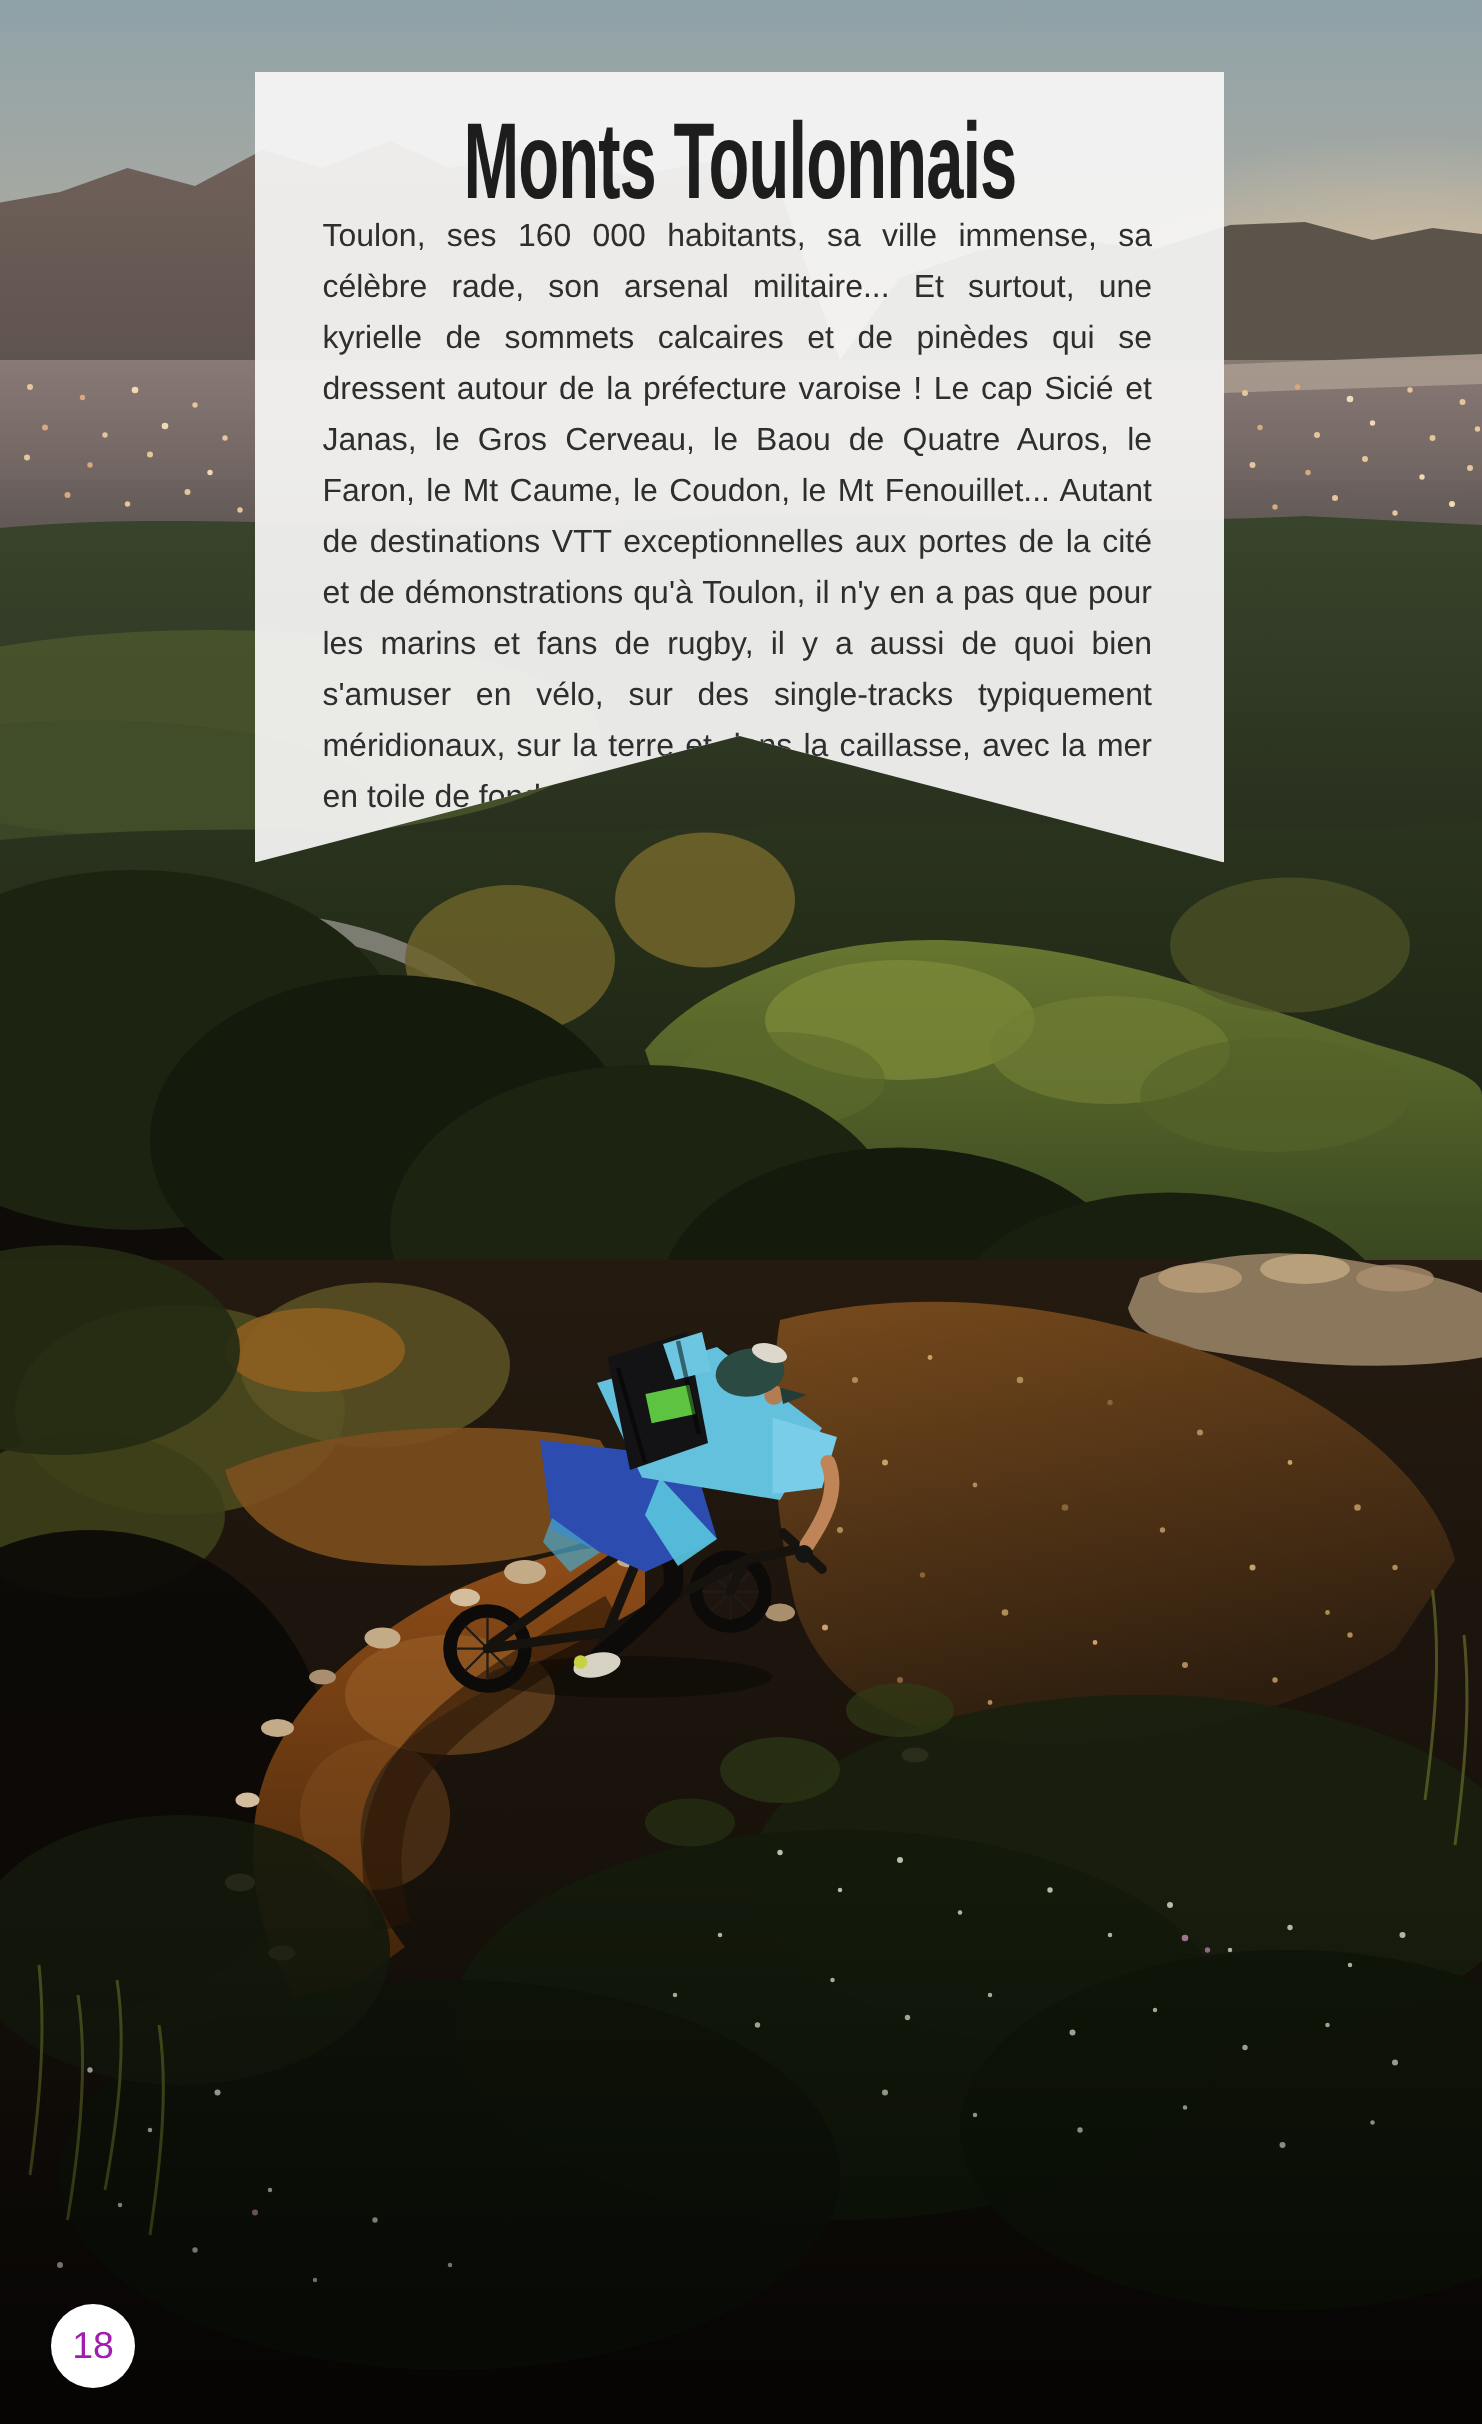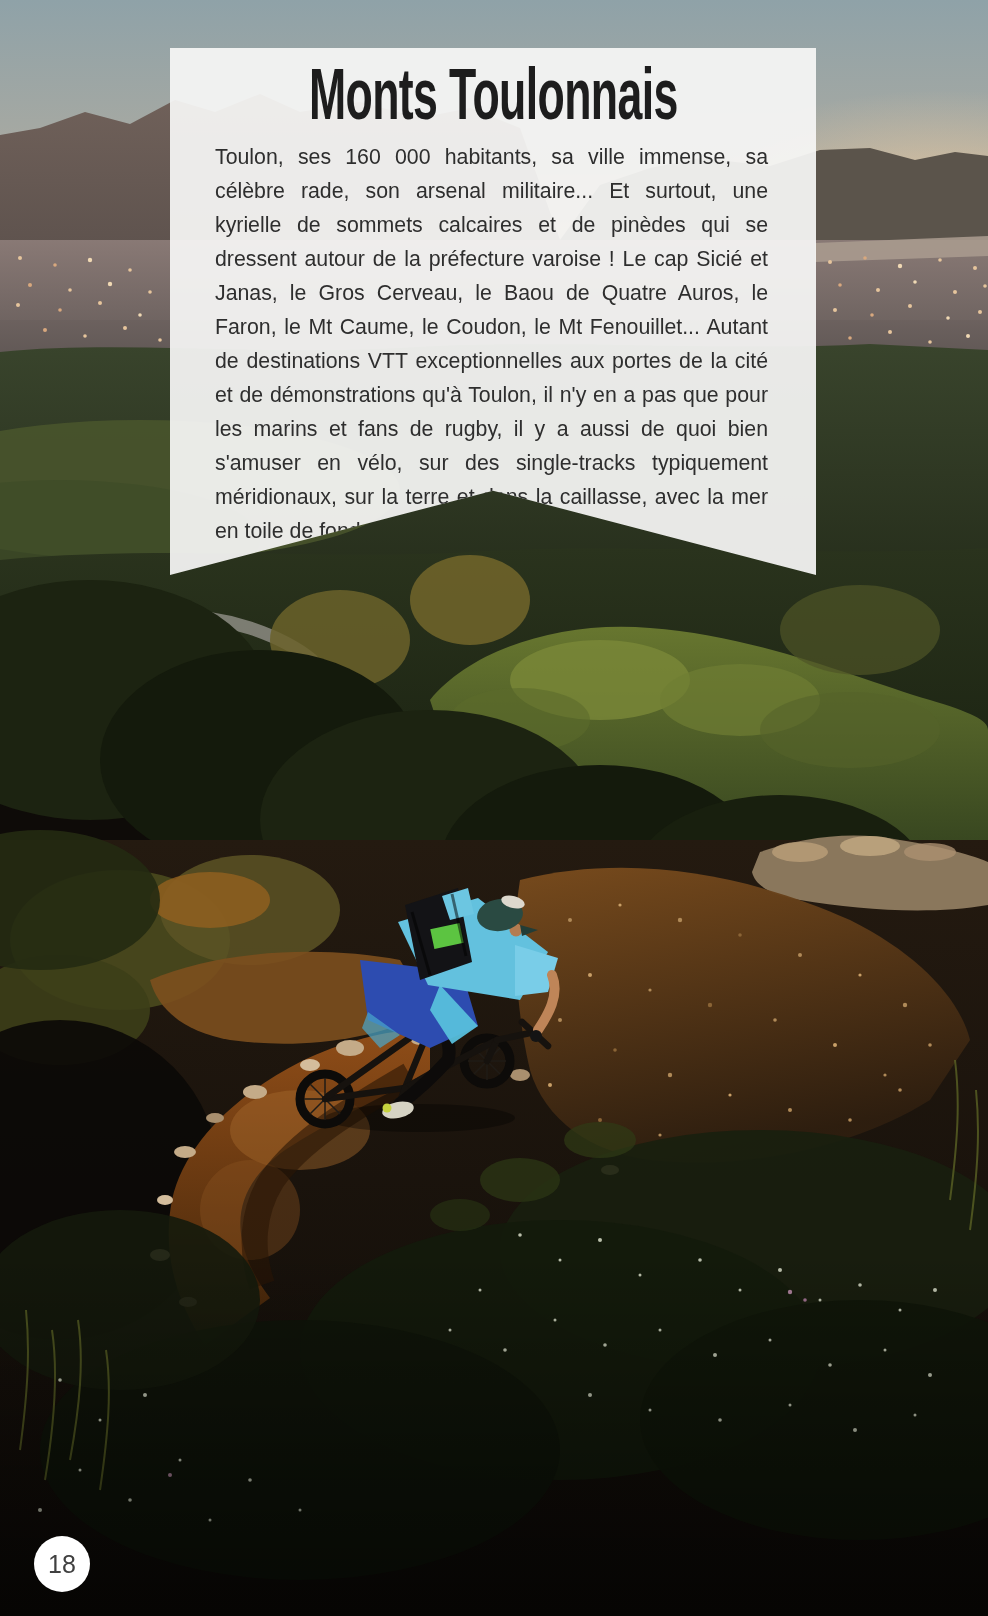--- a/index.html
+++ b/index.html
@@ -6,21 +6,21 @@
   .page{
     position:relative;width:988px;height:1616px;overflow:hidden;
     background:#0e0b08;font-family:"Liberation Sans",sans-serif;
   }
   .photo-svg{position:absolute;left:0;top:0;width:988px;height:1616px;display:block;}
   .banner{
     position:absolute;left:170px;top:48px;width:646px;height:527px;
     background:rgba(246,246,245,0.93);
     clip-path:polygon(0 0,100% 0,100% 100%,50% 84%,0 100%);
   }
-  .banner-title{height:58px;margin-top:24px;display:flex;align-items:flex-end;justify-content:center;}
+  .banner-title{height:58px;margin-top:24px;display:flex;align-items:flex-start;justify-content:center;}
   .banner-title span{
     display:inline-block;font-size:72px;line-height:1;font-weight:700;
     letter-spacing:-1px;color:#1d1d1d;transform:scaleX(0.62);white-space:nowrap;
     font-family:"Liberation Sans",sans-serif;
   }
   .banner-text{
     margin:10px 0 0 0;padding:0 48px 0 45px;
     font-size:21.3px;line-height:34px;text-align:justify;color:#2e2e2e;
   }
   .page-number{
@@ -342,17 +342,17 @@
     <rect x="0" y="1250" width="988" height="366" fill="url(#fade)"></rect>
   </svg>
 
   <div class="banner">
     <div class="banner-title">
       <span style="color: rgb(29, 29, 29);">Monts Toulonnais</span>
     </div>
     <p class="banner-text" style="color: rgb(46, 46, 46);">Toulon, ses 160 000 habitants, sa ville immense, sa célèbre rade, son arsenal militaire... Et surtout, une kyrielle de sommets calcaires et de pinèdes qui se dressent autour de la préfecture varoise ! Le cap Sicié et Janas, le Gros Cerveau, le Baou de Quatre Auros, le Faron, le Mt Caume, le Coudon, le Mt Fenouillet... Autant de destinations VTT exceptionnelles aux portes de la cité et de démonstrations qu'à Toulon, il n'y en a pas que pour les marins et fans de rugby, il y a aussi de quoi bien s'amuser en vélo, sur des single-tracks typiquement méridionaux, sur la terre et dans la caillasse, avec la mer en toile de fond.</p>
   </div>
 
-  <div class="page-number" style="background: rgb(255, 255, 255); color: #404040;">
+  <div class="page-number" style="background: rgb(255, 255, 255); color: #a21caf;">
     <span>18</span>
   </div>
 
 </div>
 
 </body></html>

